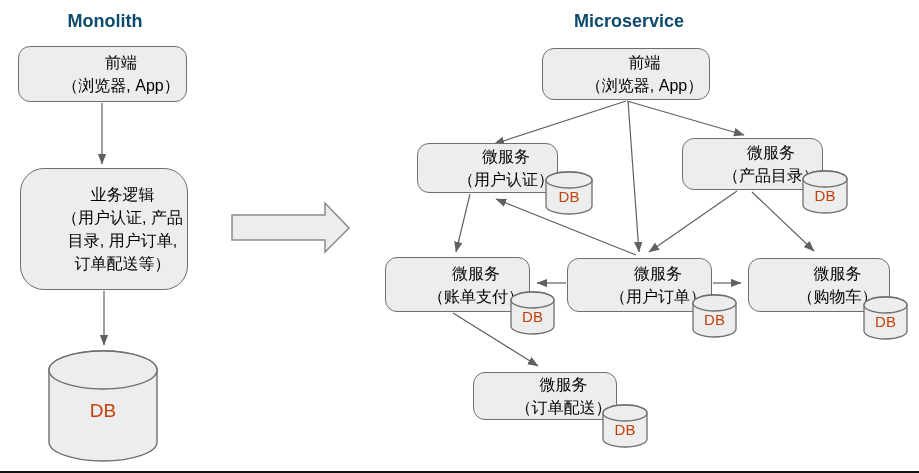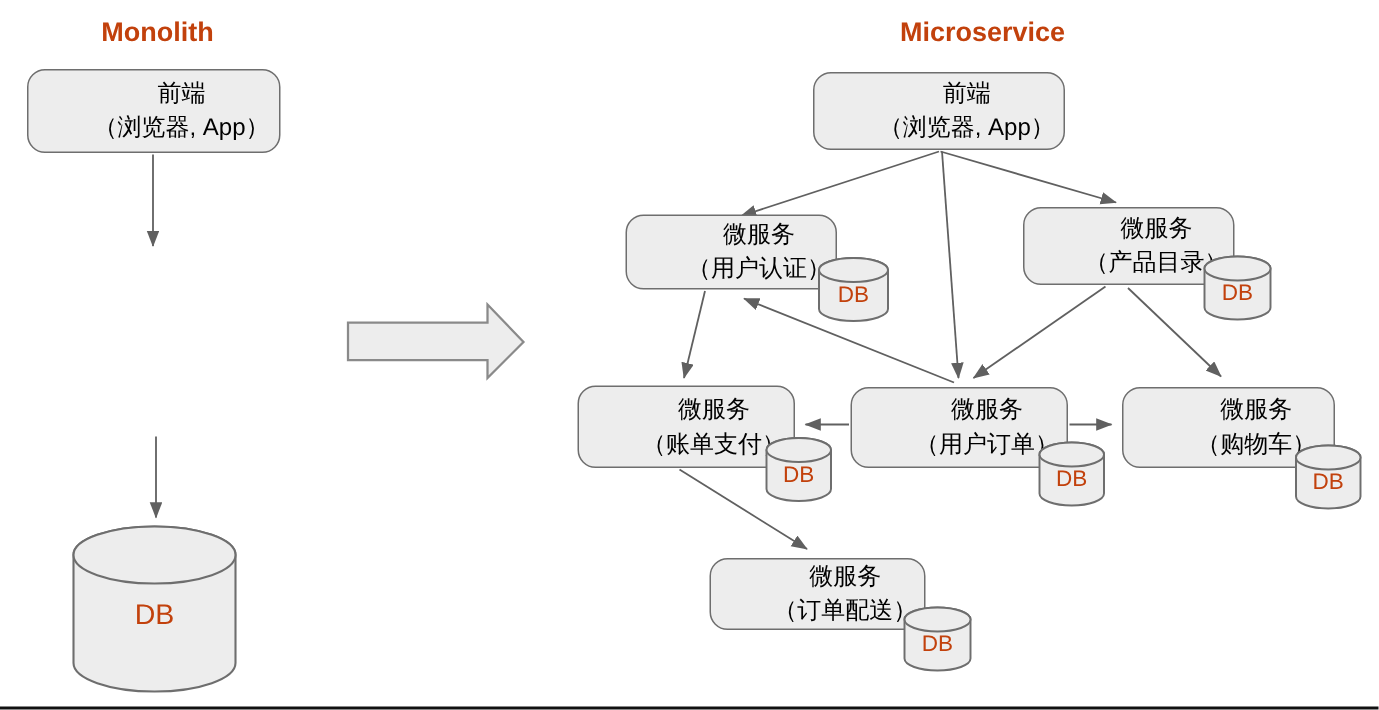--- a/index.html
+++ b/index.html
@@ -3,21 +3,21 @@
 <meta charset="utf-8">
 <style>
   html,body{margin:0;padding:0;}
   body{
     width:919px;height:473px;position:relative;background:#ffffff;
     font-family:"Liberation Sans", sans-serif;color:#000;overflow:hidden;
   }
   .stage{position:absolute;left:0;top:0;width:919px;height:473px;}
   svg.connectors{position:absolute;left:0;top:0;z-index:1;}
   .title{
-    position:absolute;z-index:3;font-size:18px;font-weight:bold;color:#c2410c;
+    position:absolute;z-index:3;font-size:18px;font-weight:bold;color:#0c4a6e;
     transform:translateX(-50%);white-space:nowrap;
   }
   .node{
     position:absolute;z-index:2;background:#ededed;border:1.4px solid #6e6e6e;
     display:flex;align-items:center;justify-content:center;box-sizing:border-box;padding-left:37px;
   }
   .node .label{
     white-space:pre-line;text-align:center;font-size:16px;line-height:23px;color:#000;
   }
   .r12{border-radius:12px;}
@@ -62,25 +62,31 @@
       <line x1="752" y1="192" x2="814" y2="251" marker-end="url(#arw)"></line>
 
       <line x1="566" y1="283" x2="537" y2="283" marker-end="url(#arw)"></line>
       <line x1="713" y1="283" x2="741" y2="283" marker-end="url(#arw)"></line>
 
       <line x1="453" y1="313" x2="538" y2="366" marker-end="url(#arw)"></line>
     </g>
   </svg>
 
   <div class="title" style="left:105px;top:11px;">Monolith</div>
-  <div class="title" style="left:629px;top:11px;margin-left:26px;">Microservice</div>
+  <div class="title" style="left:629px;top:11px;">Microservice</div>
 
   <div class="node r12" style="left:18px;top:46px;width:169px;height:56px;">
     <span class="label">前端
 （浏览器, App）</span>
+  </div>
+  <div class="node r24" style="left:20px;top:168px;width:168px;height:122px;">
+    <span class="label">业务逻辑
+（用户认证, 产品
+目录, 用户订单,
+订单配送等）</span>
   </div>
   <div class="db db-big" style="left:48px;top:350px;width:110px;height:112px;">
     <svg width="110" height="112" viewBox="0 0 110 112">
       <path d="M1,20 A54,19 0 0 1 109,20 L109,92 A54,19 0 0 1 1,92 Z" fill="#ededed" stroke="#6e6e6e" stroke-width="1.4"></path>
       <ellipse cx="55" cy="20" rx="54" ry="19" fill="#ededed" stroke="#6e6e6e" stroke-width="1.4"></ellipse>
     </svg>
     <span class="db-label">DB</span>
   </div>
 
   <div class="node r12" style="left:542px;top:48px;width:168px;height:52px;">

